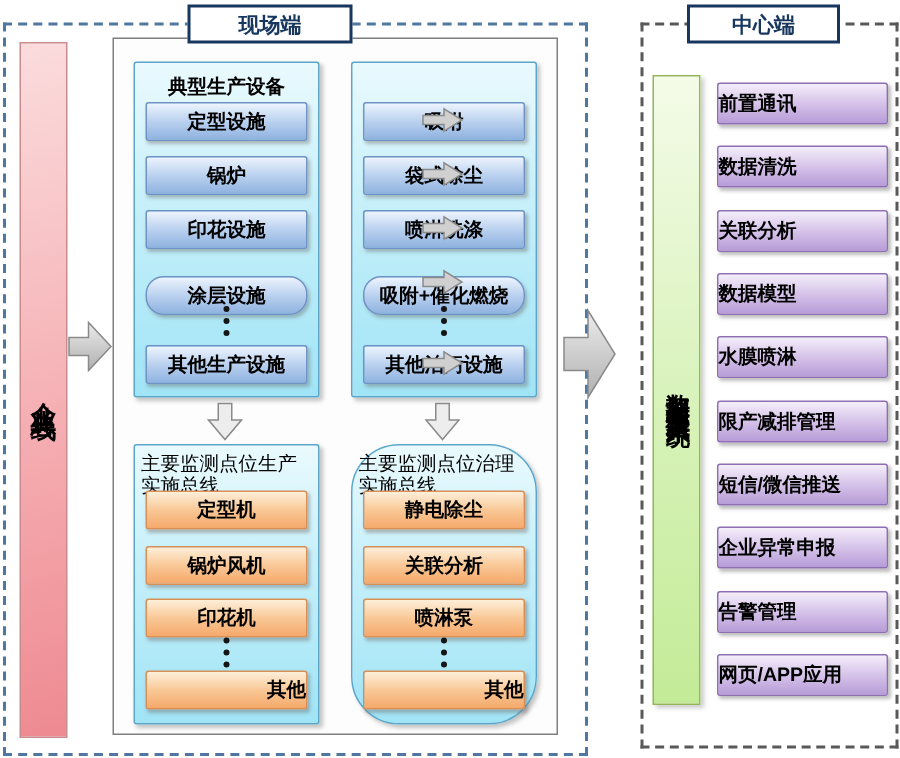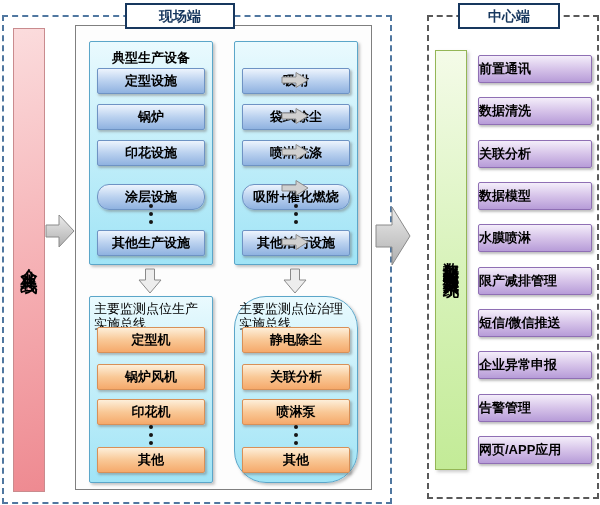--- a/index.html
+++ b/index.html
@@ -64,21 +64,21 @@
   }
   .item-blue{
     background:linear-gradient(#EDF4FD 0%,#BAD1EF 50%,#8FB2E0 100%);
     border:1px solid #6E93C4;
   }
   .item-orange{
     background:linear-gradient(#FDEFDA 0%,#F9C896 50%,#F5A96B 100%);
     border:1px solid #D89058;
   }
   .prow1{top:26px;} .prow2{top:62px;} .prow3{top:98px;} .prow4{top:142px;border-radius:12px;} .prow5{top:188px;}
-  .brow1{top:30px;} .brow2{top:67px;} .brow3{top:102px;} .brow4{top:150px;}
+  .brow1{top:30px;} .brow2{top:67px;} .brow3{top:102px;} .brow4{top:150px;text-align:right;}
 
   
   .dots{
     position:absolute;left:0;right:0;display:flex;flex-direction:column;
     align-items:center;gap:4px;
   }
   .pdots{top:162px;} .bdots{top:128px;}
   .dot{width:4px;height:4px;border-radius:50%;background:#151515;}
 
   

